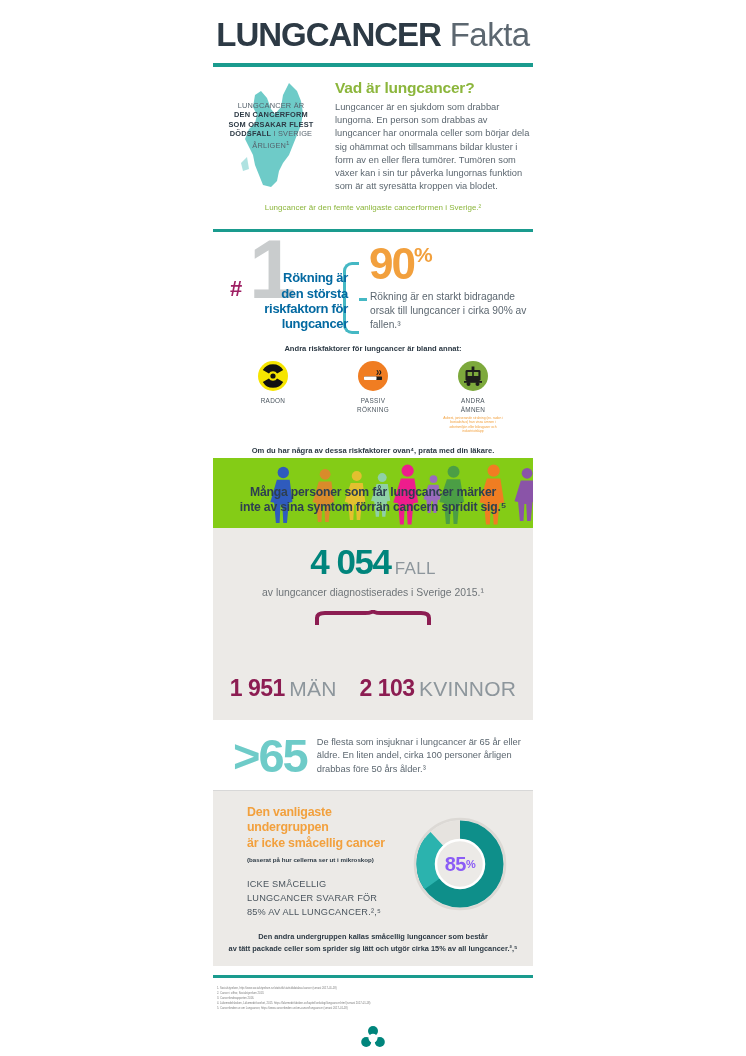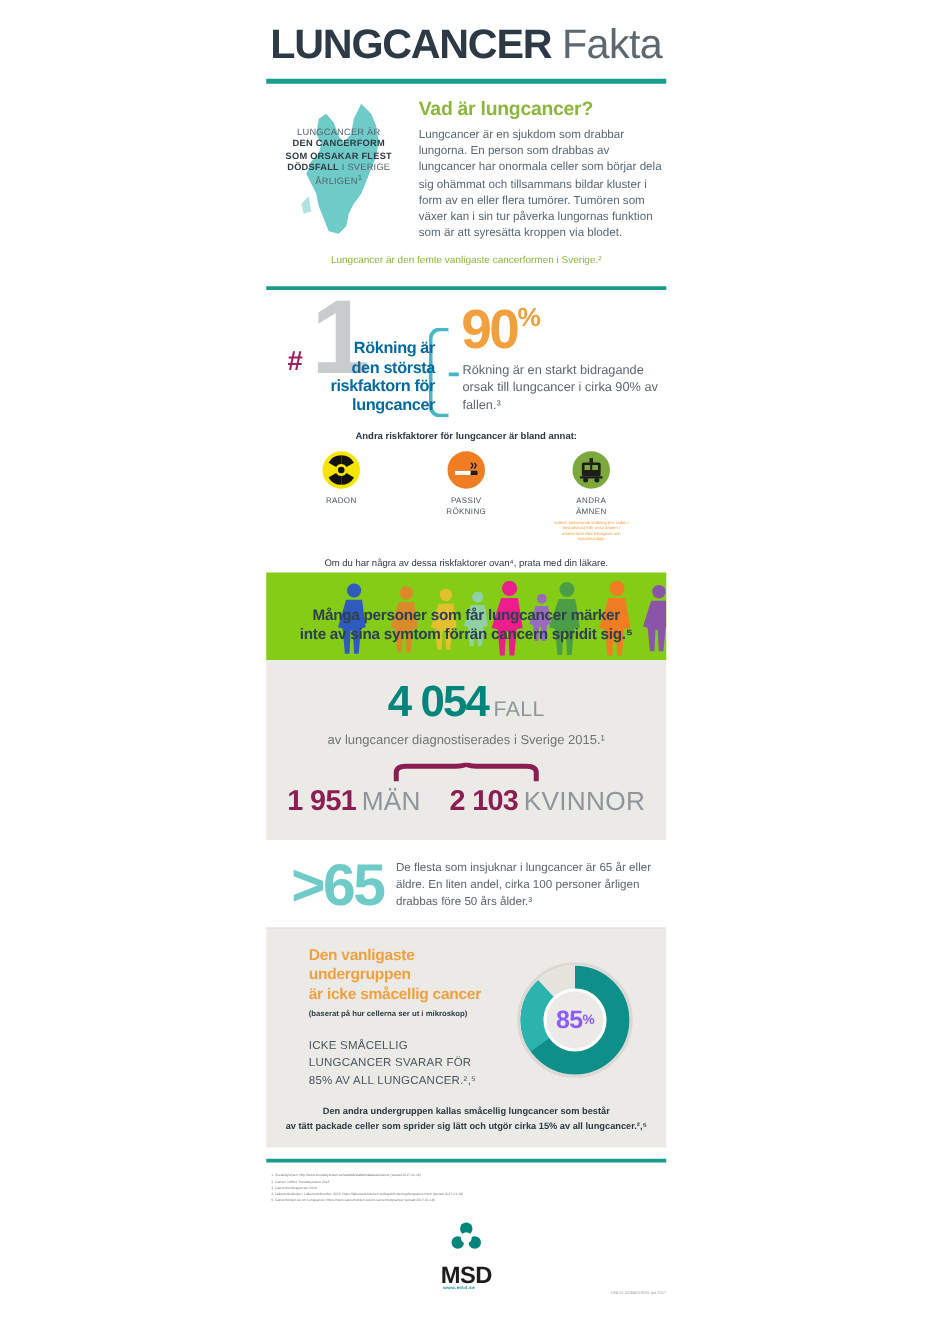--- a/index.html
+++ b/index.html
@@ -72,40 +72,40 @@
     font-size: 10.2px; color: #5c6770; line-height: 1.38;
   }
 
   
   .riskhead { text-align: center; font-size: 7.6px; font-weight: bold; color: #2d3a45; padding-top: 4px; }
   .icons { display: flex; justify-content: center; gap: 38px; padding-top: 8px; }
   .icol { width: 62px; text-align: center; }
   .circ { width: 30px; height: 30px; border-radius: 50%; margin: 0 auto; position: relative; }
   .ilbl { font-size: 6.4px; color: #4a555e; line-height: 1.3; padding-top: 6px; letter-spacing: 0.3px; }
   .isub { font-size: 3.3px; color: #f2a03d; line-height: 1.35; padding-top: 2px; }
-  .askdoc { text-align: center; font-size: 7.6px; font-weight: normal; color: #2d3a45; padding-top: 12px; }
+  .askdoc { text-align: center; font-size: 7.6px; font-weight: bold; color: #2d3a45; padding-top: 12px; }
 
   
   .peopleband { position: relative; height: 70px; background: #84cc16; margin-top: 3px; overflow: hidden; }
   .peoplesvg { position: absolute; left: 0; bottom: 0; }
   .peopletxt {
     position: absolute; left: 0; top: 27px; width: 320px; text-align: center;
     font-size: 12.2px; font-weight: bold; color: #2e3f50; line-height: 1.25;
     letter-spacing: -0.2px;
   }
 
   
   .casesband { background: #eceae7; padding: 14px 0 18px 0; position: relative; }
   .casesrow { text-align: center; }
   .n4054 { font-size: 35px; font-weight: bold; color: #00857c; letter-spacing: -1.5px; }
   .fall { font-size: 17px; color: #8d969c; letter-spacing: 0.3px; }
   .casessub { text-align: center; font-size: 10.4px; color: #6e7478; padding-top: 5px; }
   .bracetop { position: relative; height: 15px; margin-top: 12px; }
   .bracetop svg { position: absolute; left: 50%; transform: translateX(-50%); }
-  .genderrow { text-align: center; padding-top: 2px; }
+  .genderrow { text-align: center; padding-top: 2px; margin-top: 48px; }
   .gn { font-size: 23px; font-weight: bold; color: #8c1d52; letter-spacing: -0.5px; }
   .gl { font-size: 21px; color: #8d969c; letter-spacing: 0.2px; }
   .gspace { display: inline-block; width: 14px; }
 
   
   .ageband { background: #fff; padding: 14px 0 12px 0; display: flex; align-items: center; }
   .age65 { font-size: 47px; font-weight: bold; color: #6ecbc8; line-height: 0.95; letter-spacing: -2px; padding-left: 20px; }
   .agetxt { font-size: 9.3px; color: #5c6770; line-height: 1.42; padding-left: 10px; flex: 1; padding-right: 8px; }
 
   

